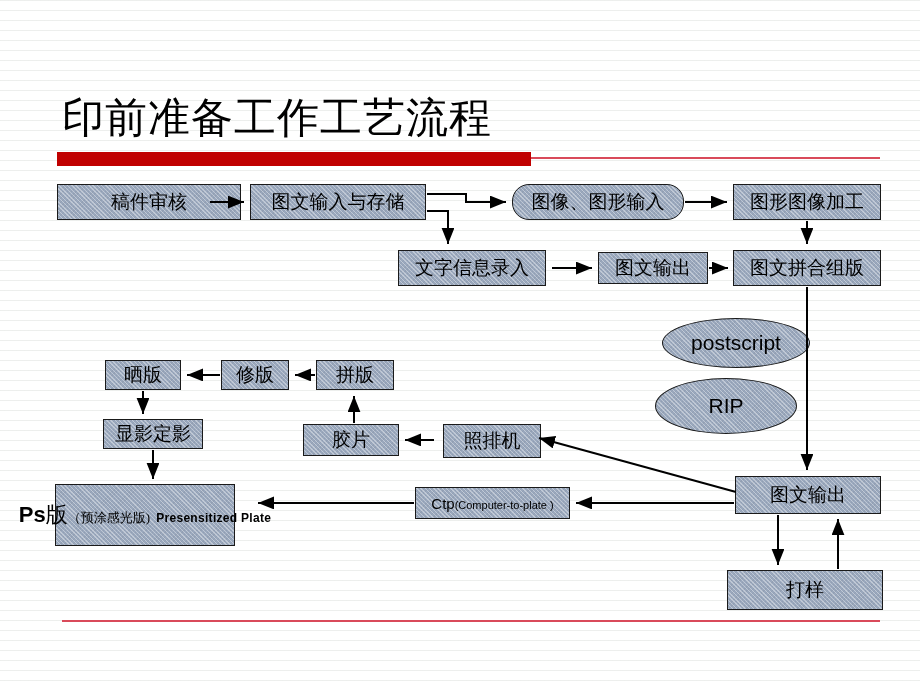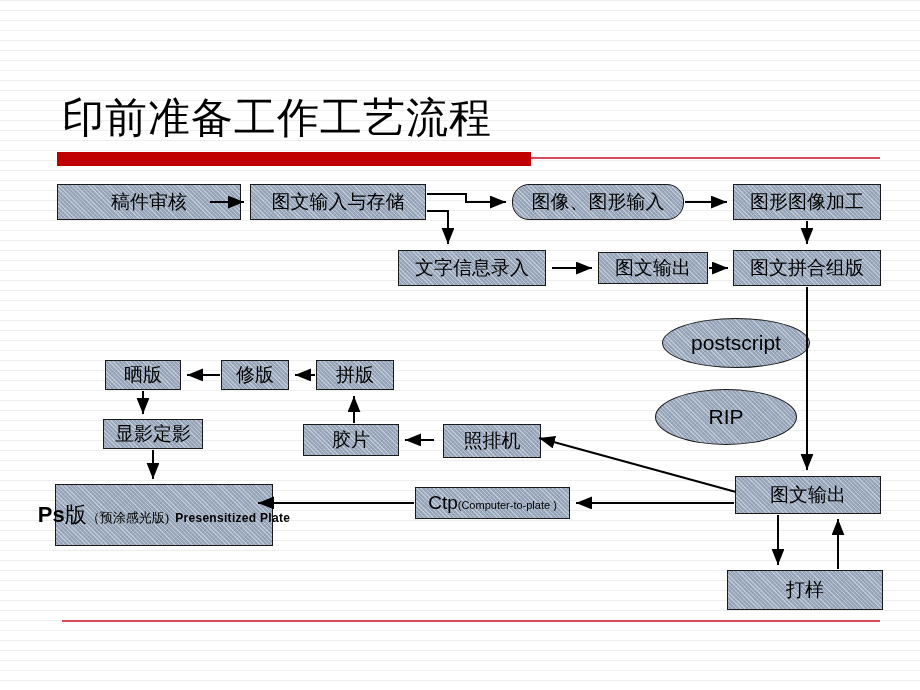--- a/index.html
+++ b/index.html
@@ -103,21 +103,21 @@
   }
 
   
   .ps-inner { display:block; text-align:center; line-height: 1.15; }
   .ps-line1 { font-family: "Liberation Sans","DejaVu Sans",sans-serif; font-size: 22px; font-weight: bold; }
   .ps-line1 .cn { font-family:"Liberation Serif","DejaVu Serif",serif; font-weight: normal; font-size: 22px;}
   .ps-line1 .paren { font-family:"Liberation Serif","DejaVu Serif",serif; font-size: 13px; font-weight: normal; }
   .ps-line2 { font-family:"Liberation Sans","DejaVu Sans",sans-serif; font-size: 12px; font-weight: bold; letter-spacing:0.3px; }
 
   .ctp-inner { display:block; text-align:center; }
-  .ctp-big { font-family:"Liberation Sans","DejaVu Sans",sans-serif; font-size:19px; }
+  .ctp-big { font-family:"Liberation Sans","DejaVu Sans",sans-serif; font-size:15px; }
   .ctp-small { font-family:"Liberation Sans","DejaVu Sans",sans-serif; font-size:11px; }
 
   
   #arrows { position:absolute; left:0; top:0; width:920px; height:690px; z-index:3; pointer-events:none; }
 </style>
 </head>
 <body>
 
 <div id="slide">
   <div id="noise"></div>
@@ -138,21 +138,21 @@
     <div class="node" style="left:733px; top:184px; width:148px; height:36px;">图形图像加工</div>
 
     <div class="node" style="left:398px; top:250px; width:148px; height:36px;">文字信息录入</div>
 
     <div class="node" style="left:598px; top:252px; width:110px; height:32px;">图文输出</div>
 
     <div class="node" style="left:733px; top:250px; width:148px; height:36px;">图文拼合组版</div>
 
     <div class="ellipse" style="left:662px; top:318px; width:148px; height:50px;">postscript</div>
 
-    <div class="ellipse" style="left:655px; top:389px; width:142px; height:56px;">RIP</div>
+    <div class="ellipse" style="left:655px; top:378px; width:142px; height:56px;">RIP</div>
 
     <div class="node" style="left:105px; top:360px; width:76px; height:30px;">晒版</div>
 
     <div class="node" style="left:221px; top:360px; width:68px; height:30px;">修版</div>
 
     <div class="node" style="left:316px; top:360px; width:78px; height:30px;">拼版</div>
 
     <div class="node" style="left:103px; top:419px; width:100px; height:30px;">显影定影</div>
 
     <div class="node" style="left:303px; top:424px; width:96px; height:32px;">胶片</div>
@@ -162,21 +162,21 @@
     <div class="node" style="left:727px; top:570px; width:156px; height:40px;">打样</div>
 
     <div class="node" style="left:735px; top:476px; width:146px; height:38px;">图文输出</div>
 
     <div class="node sans" style="left:415px; top:487px; width:155px; height:32px;">
       <span class="ctp-inner">
         <span class="ctp-big">Ctp</span><span class="ctp-small">(Computer-to-plate )</span>
       </span>
     </div>
 
-    <div class="node" style="left:55px; top:484px; width:218px; height:62px;">
+    <div class="node" style="left:55px; top:484px; width:180px; height:62px;">
       <span class="ps-inner">
         <span class="ps-line1">
           <span>Ps</span><span class="cn">版</span><span class="paren">（预涂感光版)</span>
         </span>
         <span class="ps-line2">Presensitized Plate</span>
       </span>
     </div>
 
   </div>
 

